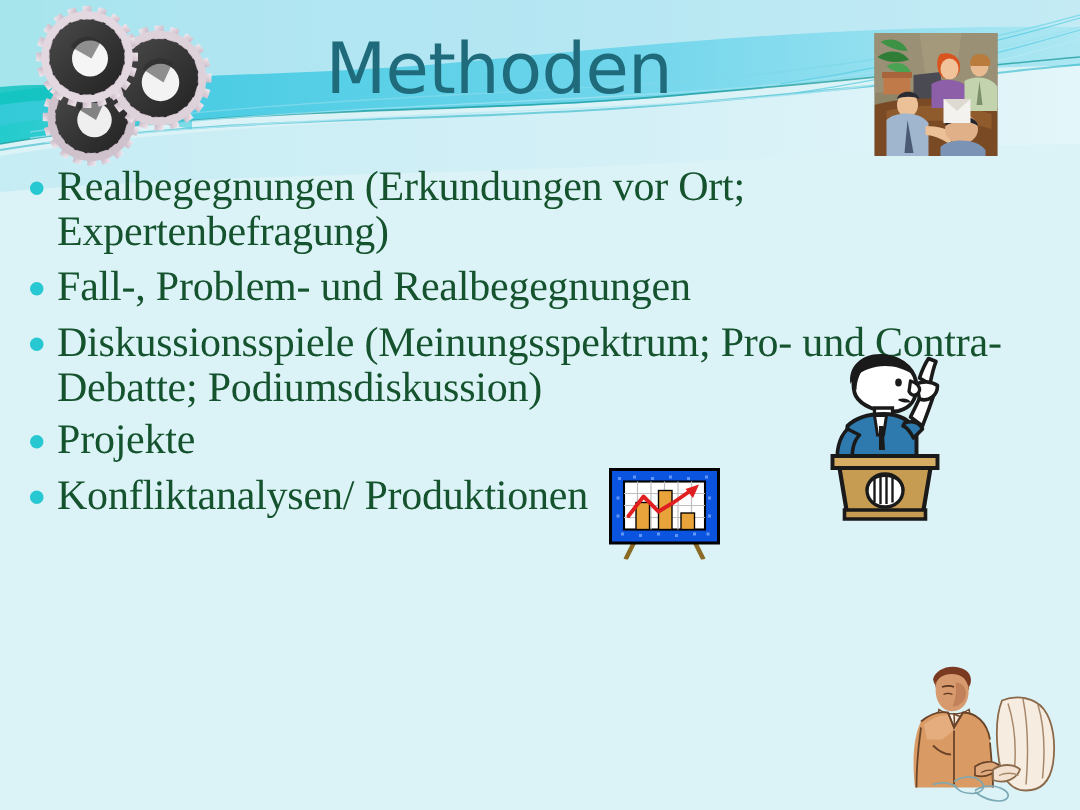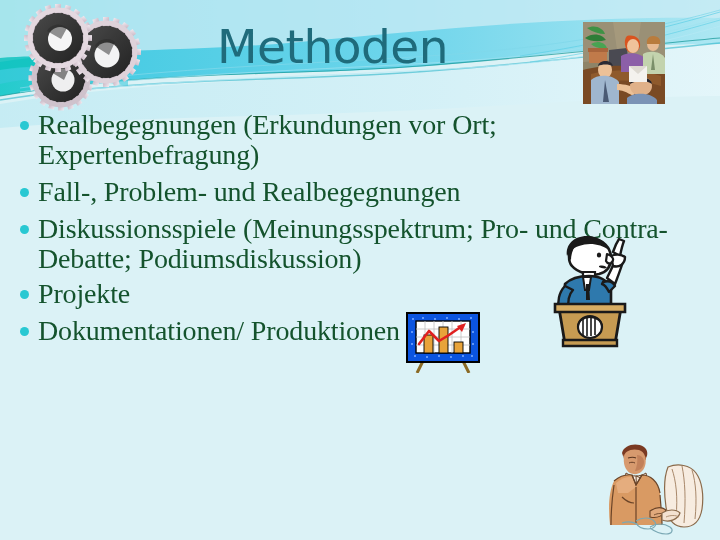--- a/index.html
+++ b/index.html
@@ -477,21 +477,21 @@
 
 
     <div class="bullet-row">
       <span class="bullet-dot"></span>
       <span class="bullet-text">Projekte</span>
     </div>
 
 
     <div class="bullet-row">
       <span class="bullet-dot"></span>
-      <span class="bullet-text">Dokumentationen/ Produktionen</span>
+      <span class="bullet-text">Konfliktanalysen/ Produktionen</span>
     </div>
 
 
   </div>
 
   <svg id="flipchart" viewBox="0 0 76 62">
 
     <path d="M20,46 L12,62" stroke="#8a6a24" stroke-width="3" fill="none"></path>
     <path d="M56,46 L64,62" stroke="#8a6a24" stroke-width="3" fill="none"></path>
 

